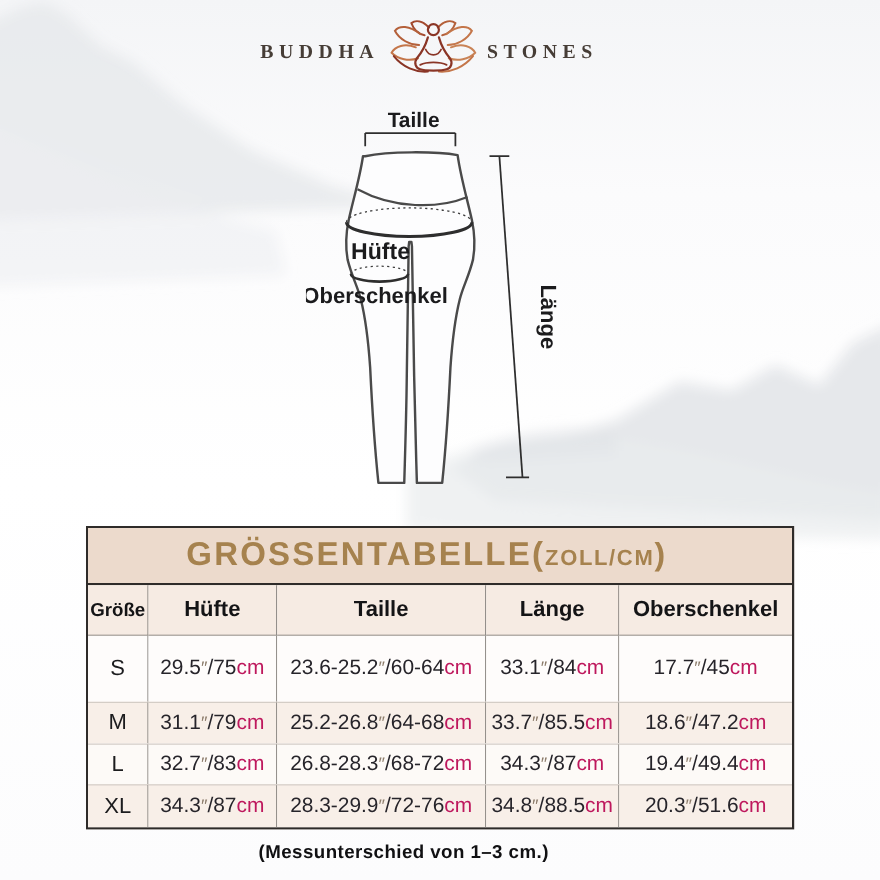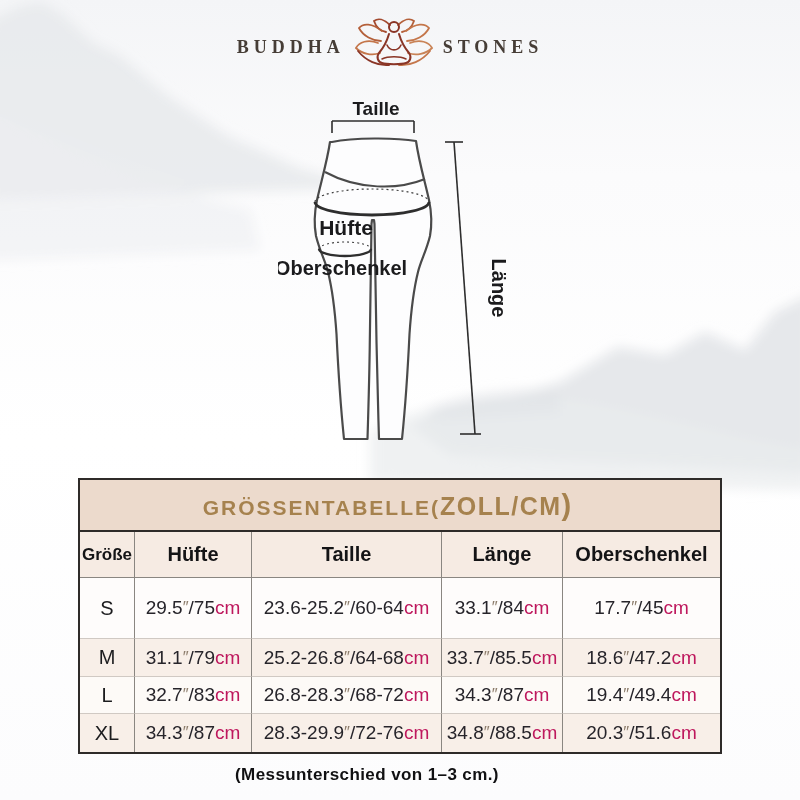--- a/index.html
+++ b/index.html
@@ -31,22 +31,22 @@
   }
   .t-title{
     height:50px;background:#ecdacc;border-bottom:2px solid #2e2b29;
     display:flex;align-items:center;justify-content:center;
     transform:none;
   }
   .t-title-inner{
     display:flex;align-items:baseline;transform:translateX(-12px);
     color:#a6824e;font-weight:bold;letter-spacing:2px;white-space:nowrap;
   }
-  .t-title-main{font-size:21px;}
-  .t-title-small{font-size:25px;letter-spacing:1.5px;}
+  .t-title-main{font-size:30px;}
+  .t-title-small{font-size:20px;letter-spacing:1.5px;}
   .t-title-close{font-size:29px;}
   .t-grid{
     display:grid;
     grid-template-columns:55px 117px 190px 121px 1fr;
     grid-template-rows:46px 60px 38px 37px 39px;
   }
   .cell{
     display:flex;align-items:center;justify-content:center;
     box-sizing:border-box;white-space:nowrap;
   }

